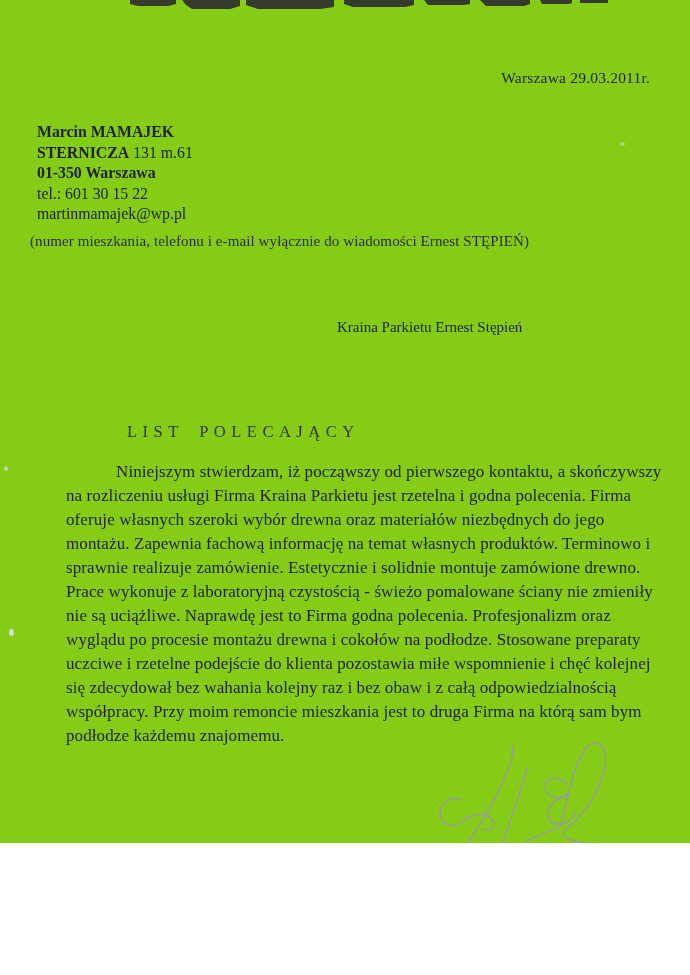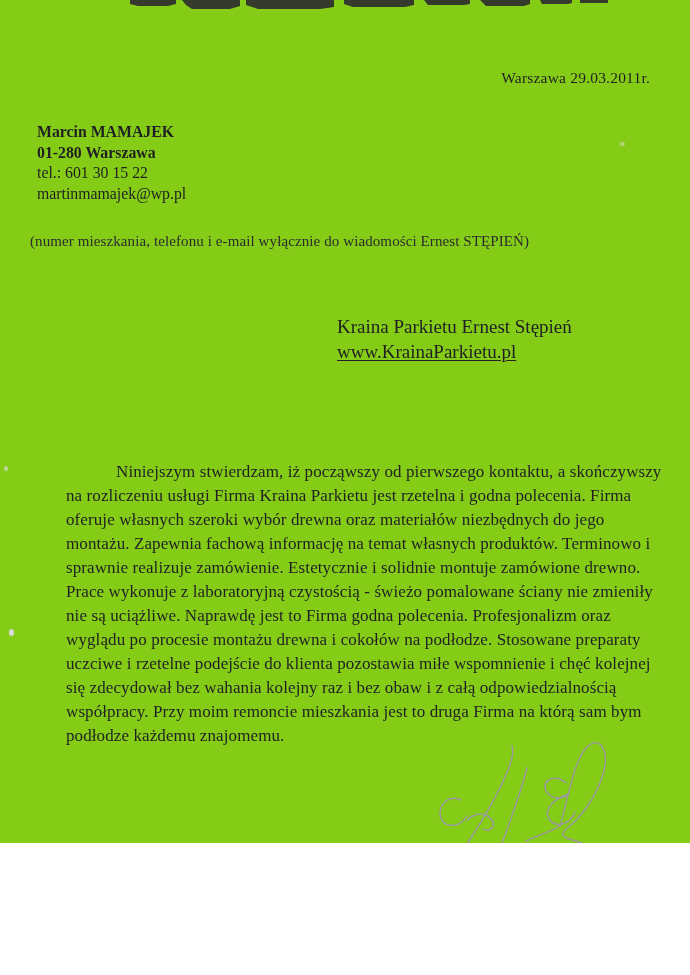--- a/index.html
+++ b/index.html
@@ -61,21 +61,21 @@
     font-size: 15px;
     letter-spacing: 0.1px;
     color: #2c2b30;
     white-space: nowrap;
   }
 
   .recipient {
     position: absolute;
     left: 337px;
     top: 315px;
-    font-size: 19px;
+    font-size: 15px;
     line-height: 24.5px;
     white-space: nowrap;
   }
   .recipient .site {
     text-decoration: underline;
     text-underline-offset: 2px;
   }
 
   .letter-title {
     position: absolute;
@@ -128,32 +128,33 @@
   </svg>
 
   <div class="speck speck-1"></div>
   <div class="speck speck-2"></div>
   <div class="speck speck-3"></div>
 
   <div class="date-line">Warszawa 29.03.2011r.</div>
 
   <div class="sender">
     <div class="b">Marcin MAMAJEK</div>
-    <div class="b">01-280 Warszawa</div>
+    <div><span class="b">STERNICZA</span><span> 131 m.61</span></div>
+    <div class="b">01-350 Warszawa</div>
     <div>tel.: 601 30 15 22</div>
     <div>martinmamajek@wp.pl</div>
   </div>
 
   <div class="privacy-note">(numer mieszkania, telefonu i e-mail wyłącznie do wiadomości Ernest STĘPIEŃ)</div>
 
   <div class="recipient">
     <div>Kraina Parkietu Ernest Stępień</div>
-    <div class="site">www.KrainaParkietu.pl</div>
   </div>
 
+  <div class="letter-title">LIST POLECAJĄCY</div>
 
   <div class="body-text">
     <div class="line indent">Niniejszym stwierdzam, iż począwszy od pierwszego kontaktu, a skończywszy</div>
     <div class="line">na rozliczeniu usługi Firma Kraina Parkietu jest rzetelna i godna polecenia. Firma</div>
     <div class="line">oferuje własnych szeroki wybór drewna oraz materiałów niezbędnych do jego</div>
     <div class="line">montażu. Zapewnia fachową informację na temat własnych produktów. Terminowo i</div>
     <div class="line">sprawnie realizuje zamówienie. Estetycznie i solidnie montuje zamówione drewno.</div>
     <div class="line">Prace wykonuje z laboratoryjną czystością - świeżo pomalowane ściany nie zmieniły</div>
     <div class="line">nie są uciążliwe. Naprawdę jest to Firma godna polecenia. Profesjonalizm oraz</div>
     <div class="line">wyglądu po procesie montażu drewna i cokołów na podłodze. Stosowane preparaty</div>

